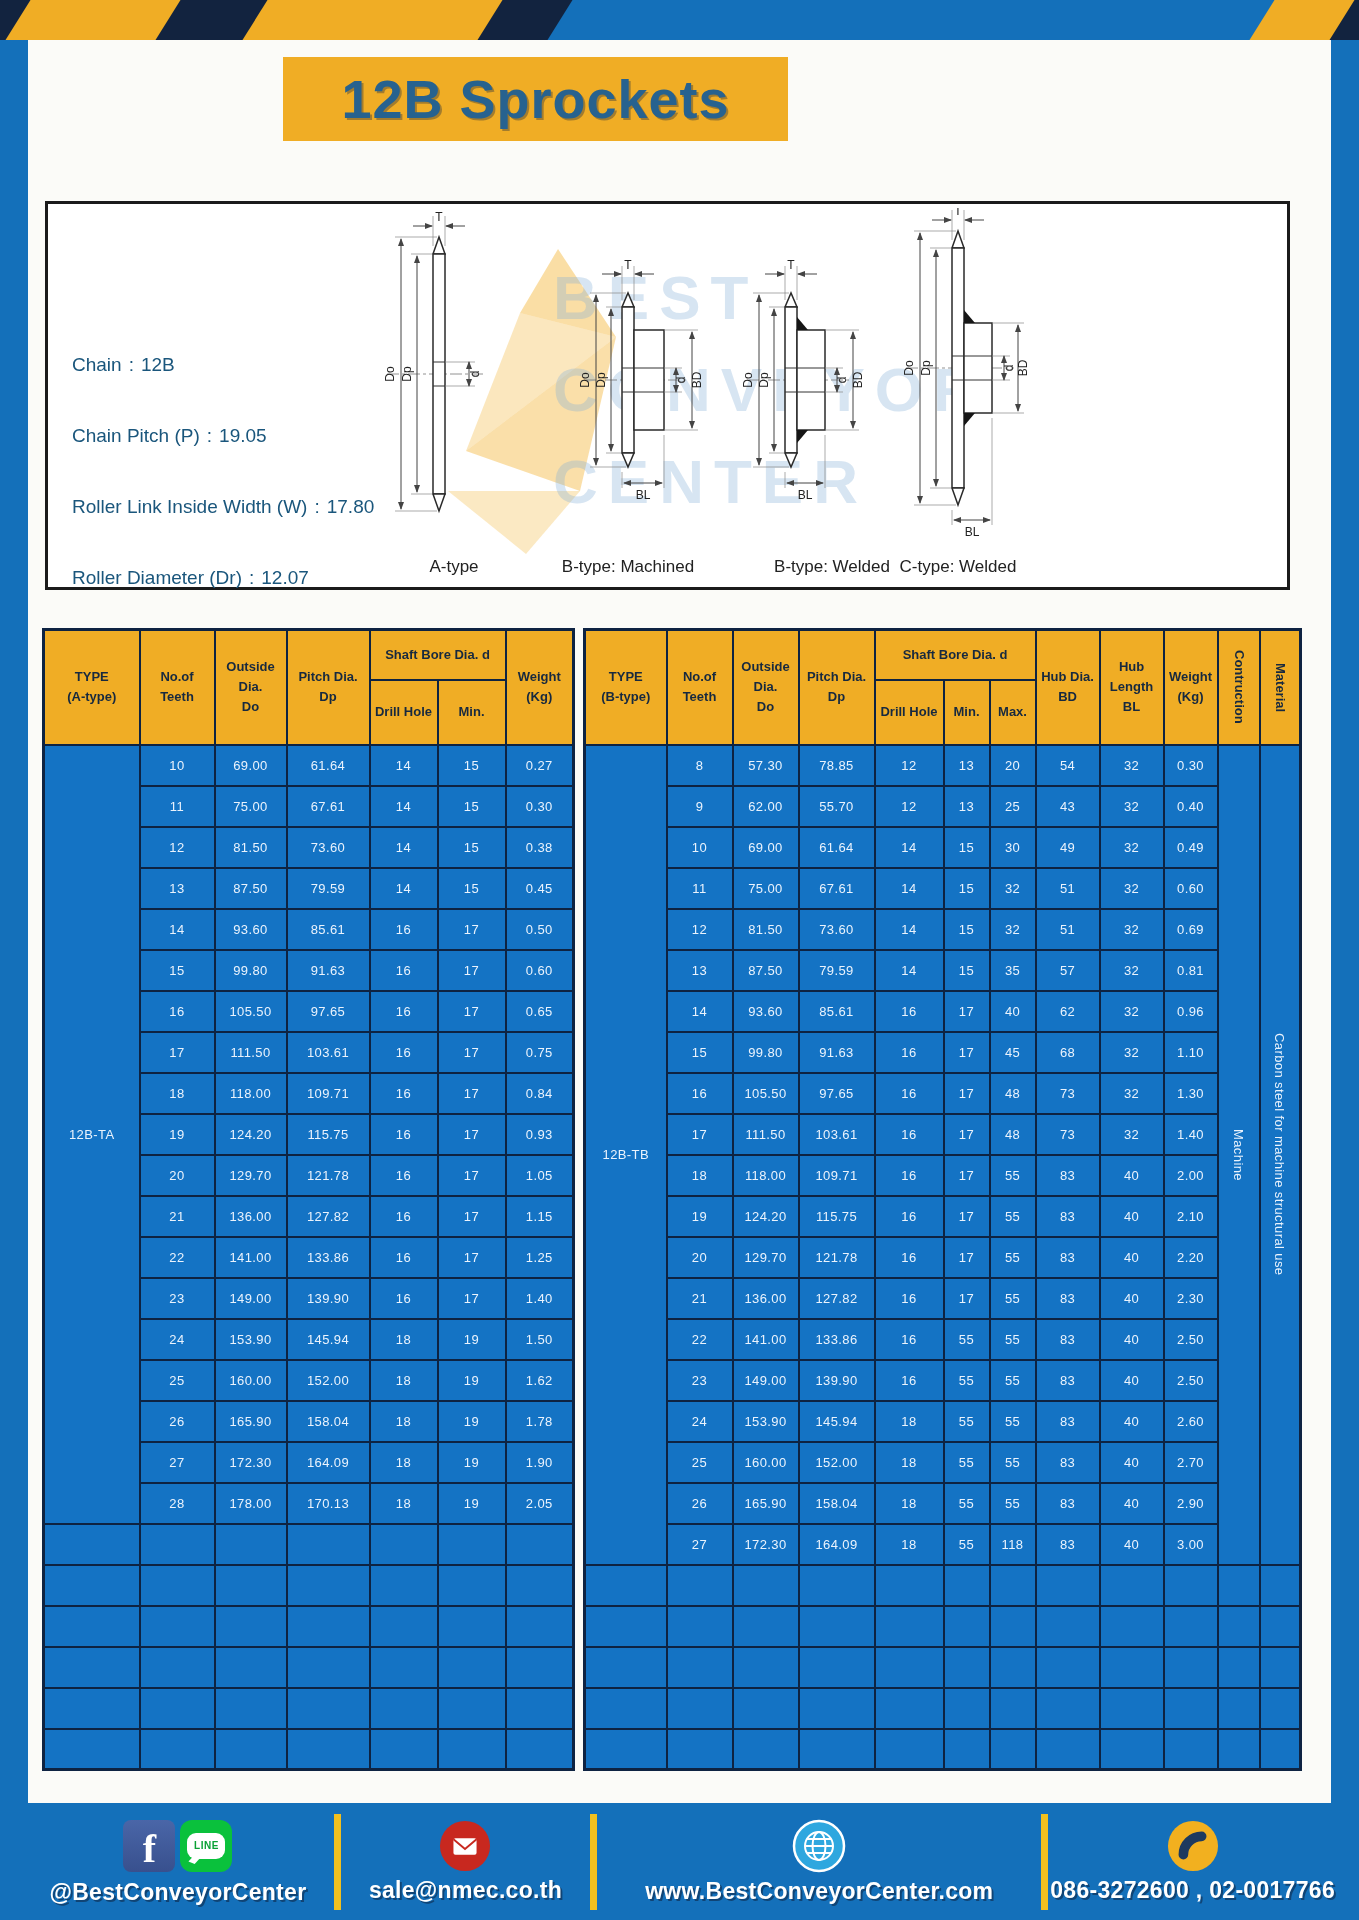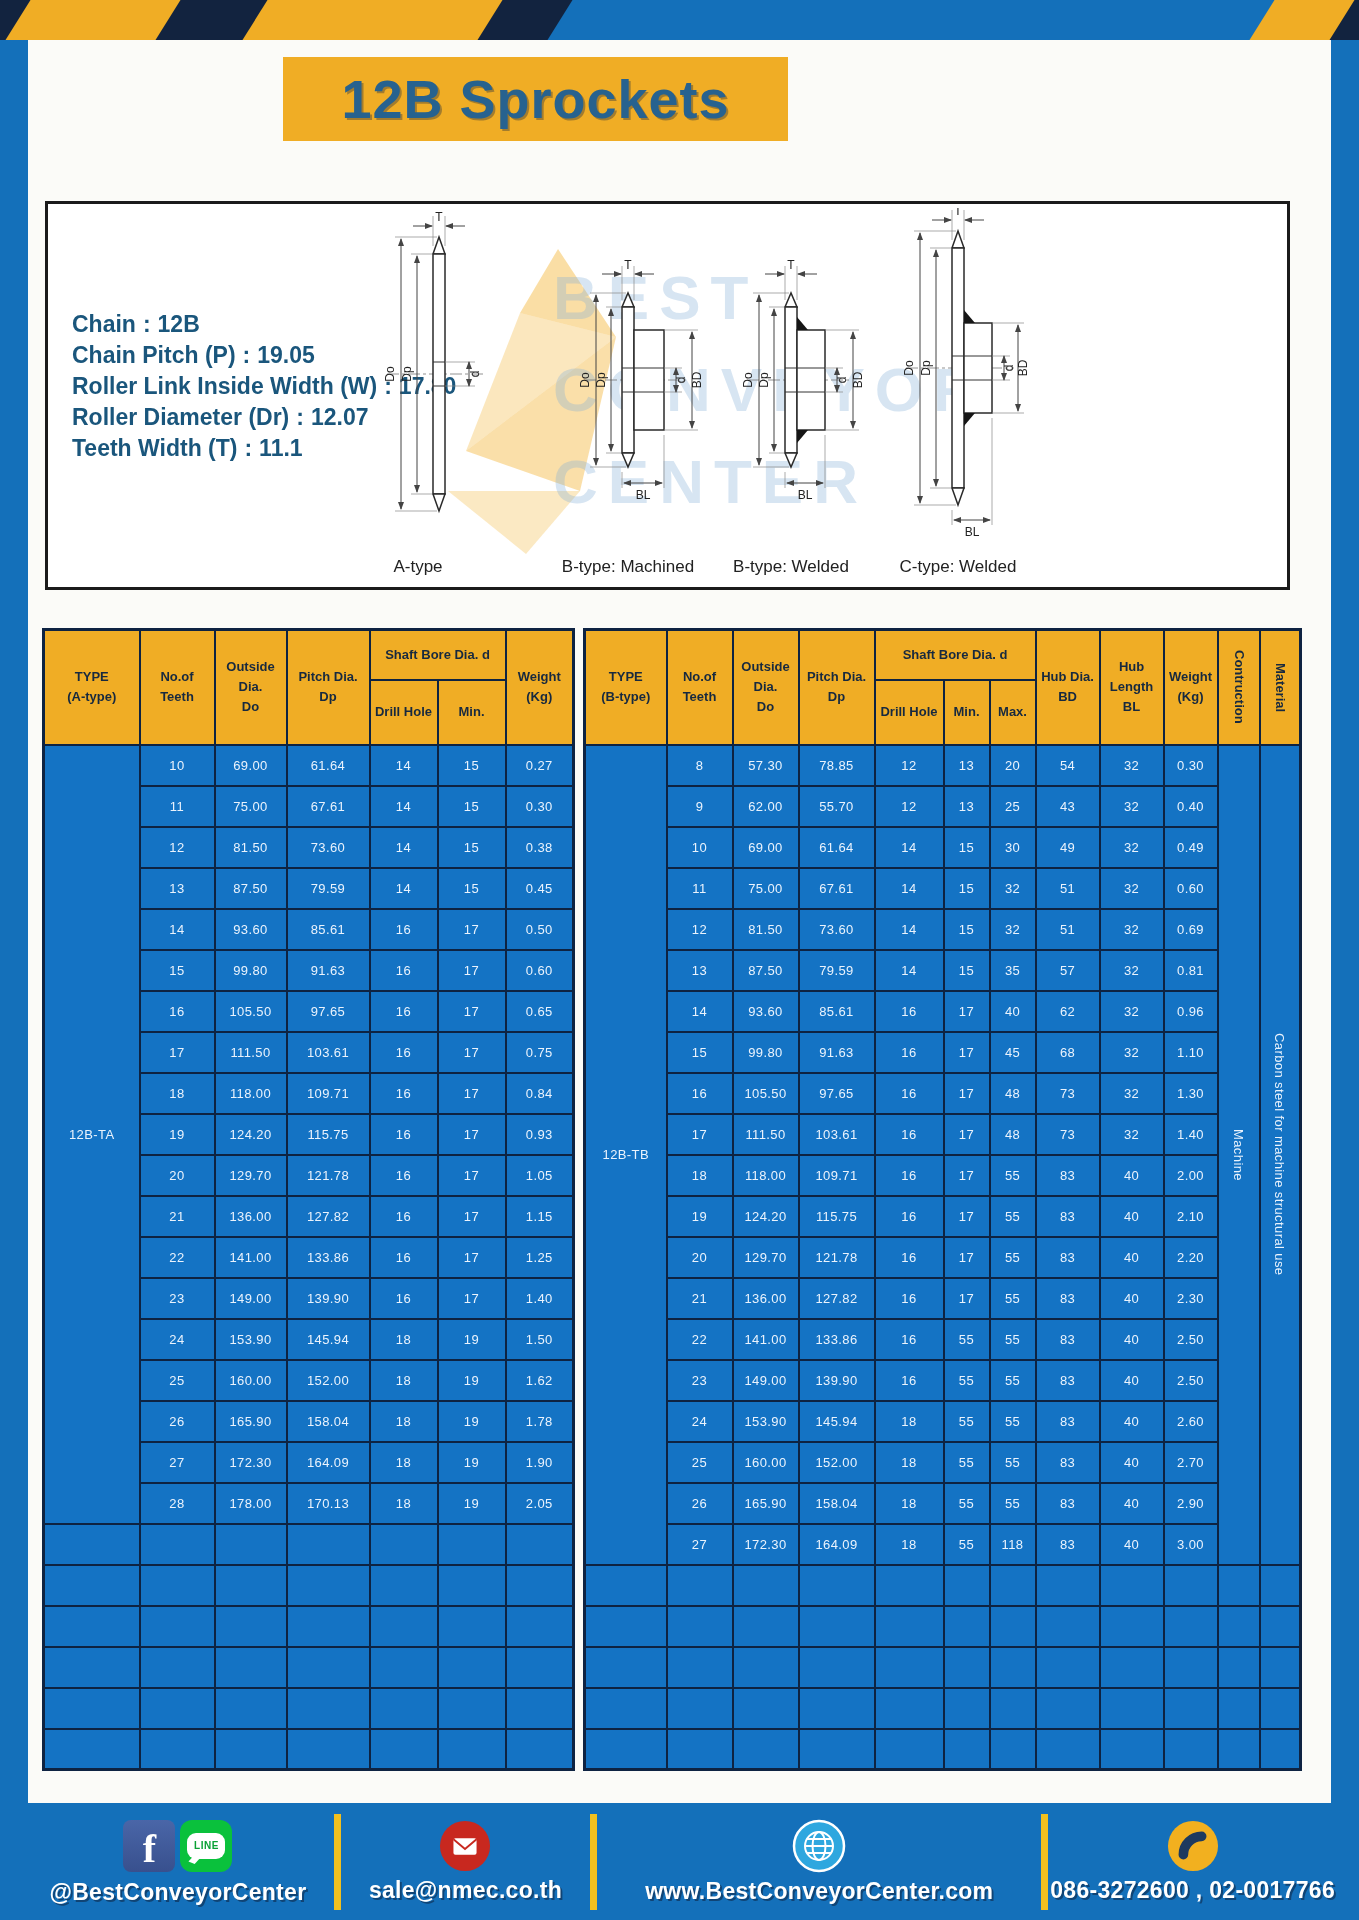--- a/index.html
+++ b/index.html
@@ -32,28 +32,28 @@
     position:absolute;left:17px;top:161px;width:1245px;height:389px;
     background:#fff;border:3px solid #1b1b1b;box-sizing:border-box;
   }
   .watermark{
     position:absolute;left:505px;top:48px;line-height:92px;
     font-weight:bold;font-size:62px;letter-spacing:10px;
     color:rgba(130,175,215,.32);user-select:none;
   }
   .wm-bird{position:absolute;left:360px;top:35px;}
   .specs{position:absolute;left:24px;top:105px;}
-  .spec-line{font-size:23px;font-weight:bold;color:#1a567c;line-height:31px;white-space:nowrap;}
+  .spec-line{font-size:19px;font-weight:normal;color:#1a567c;line-height:31px;white-space:nowrap;margin-top:40px;}
   .spec-line .sep{padding:0 7px;}
   .diagrams{position:absolute;left:290px;top:4px;}
   .diag-label{
     position:absolute;bottom:10px;transform:translateX(-50%);
     font-size:17px;color:#222;font-weight:500;white-space:nowrap;
   }
-  .dl-a{left:370px;} .dl-bm{left:580px;} .dl-bw{left:743px;} .dl-c{left:910px;}
+  .dl-a{left:406px;} .dl-bm{left:580px;} .dl-bw{left:784px;} .dl-c{left:910px;}
   
   .part{fill:#fff;stroke:#2a2a2a;stroke-width:1.5;}
   .weld{fill:#161616;stroke:none;}
   .bore{stroke:#333;stroke-width:1;}
   .cl{stroke:#777;stroke-width:.8;stroke-dasharray:12 3 3 3;}
   .ext{stroke:#888;stroke-width:.7;}
   .dim{stroke:#444;stroke-width:1;marker-start:url(#ah);marker-end:url(#ah);}
   .dimh{stroke:#444;stroke-width:1;marker-end:url(#ah);}
   .dt{font:12px "Liberation Sans",sans-serif;fill:#222;}
   

